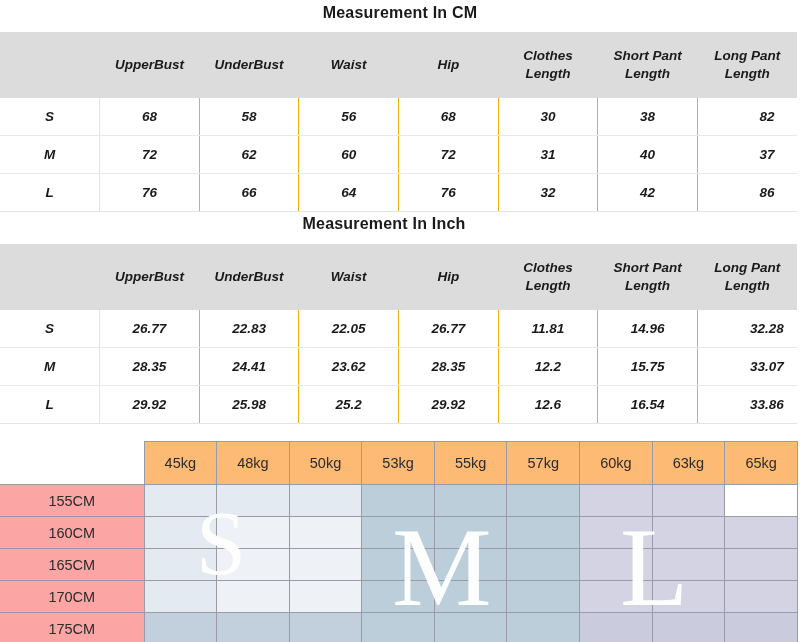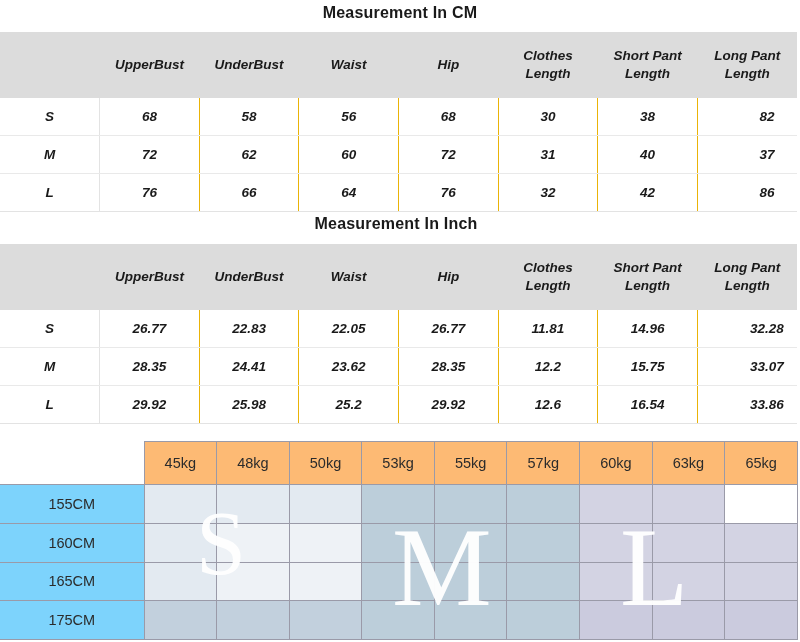--- a/index.html
+++ b/index.html
@@ -18,21 +18,21 @@
 
   
   .chart-title {
     text-align: center;
     font-size: 16px;
     font-weight: bold;
     color: #1a1a1a;
     letter-spacing: .2px;
   }
   #title-cm   { position: absolute; left: 0; top: 4px;   width: 800px; }
-  #title-inch { position: absolute; left: 0; top: 215px; width: 768px; padding-left: 12px; }
+  #title-inch { position: absolute; left: 0; top: 215px; width: 768px; }
 
   
   .meas-table {
     position: absolute;
     left: 0;
     width: 797px;
     border-collapse: collapse;
     table-layout: fixed;
     font-size: 13.5px;
     font-style: italic;
@@ -95,21 +95,21 @@
   #size-grid thead th {
     height: 42px;
     background: #fdba74;
     font-size: 14.5px;
     color: #2b2b2b;
     font-weight: normal;
   }
   #size-grid thead th.corner { border-left: none; border-top: none; background:#ffffff; }
   #size-grid tbody td.row-label {
     height: 31px;
-    background: #7dd3fc;
+    background: #fca5a5;
     font-size: 14.5px;
     color: #2b2b2b;
     text-align: center;
     border-left: none;
   }
   #size-grid tbody td.cell { height: 31px; }
 
   
   .tone-s    { background: #e3eaf1; }
   .tone-s2   { background: #eef2f6; }
@@ -339,20 +339,32 @@
       <td class="cell tone-s2"></td>
       <td class="cell tone-s2"></td>
       <td class="cell tone-m"></td>
       <td class="cell tone-m"></td>
       <td class="cell tone-m"></td>
       <td class="cell tone-l"></td>
       <td class="cell tone-l"></td>
       <td class="cell tone-l"></td>
     </tr>
     <tr>
+      <td class="row-label">170CM</td>
+      <td class="cell tone-s"></td>
+      <td class="cell tone-s2"></td>
+      <td class="cell tone-s2"></td>
+      <td class="cell tone-m"></td>
+      <td class="cell tone-m"></td>
+      <td class="cell tone-m"></td>
+      <td class="cell tone-l"></td>
+      <td class="cell tone-l"></td>
+      <td class="cell tone-l"></td>
+    </tr>
+    <tr>
       <td class="row-label">175CM</td>
       <td class="cell tone-dark"></td>
       <td class="cell tone-dark"></td>
       <td class="cell tone-dark"></td>
       <td class="cell tone-m"></td>
       <td class="cell tone-m"></td>
       <td class="cell tone-m"></td>
       <td class="cell tone-l-dark"></td>
       <td class="cell tone-l-dark"></td>
       <td class="cell tone-l-dark"></td>

